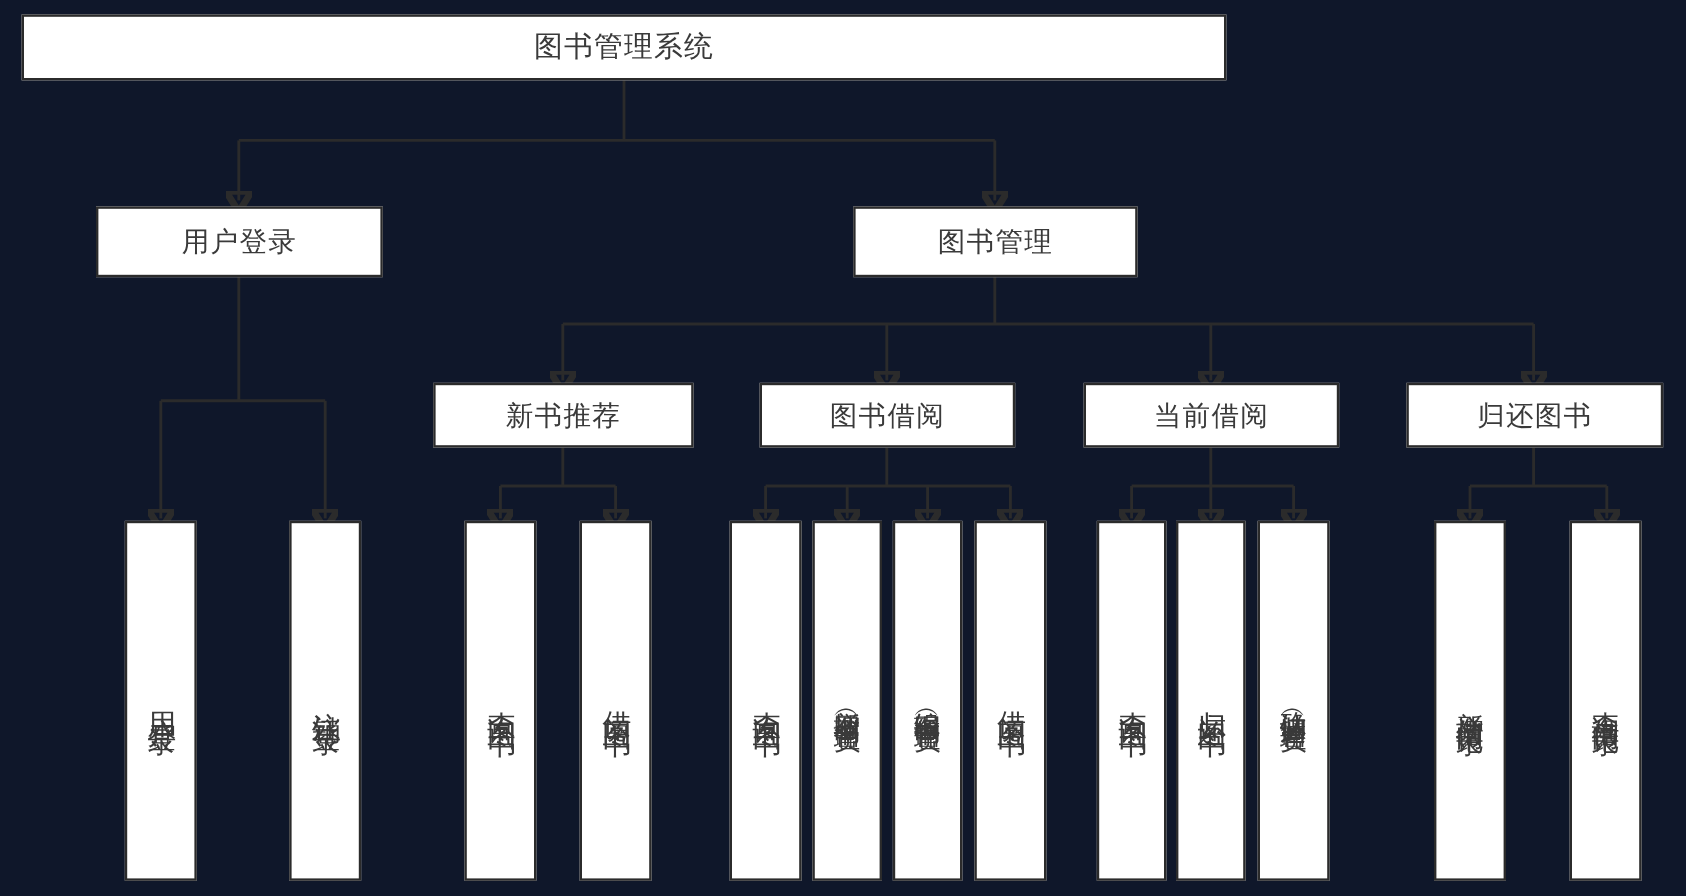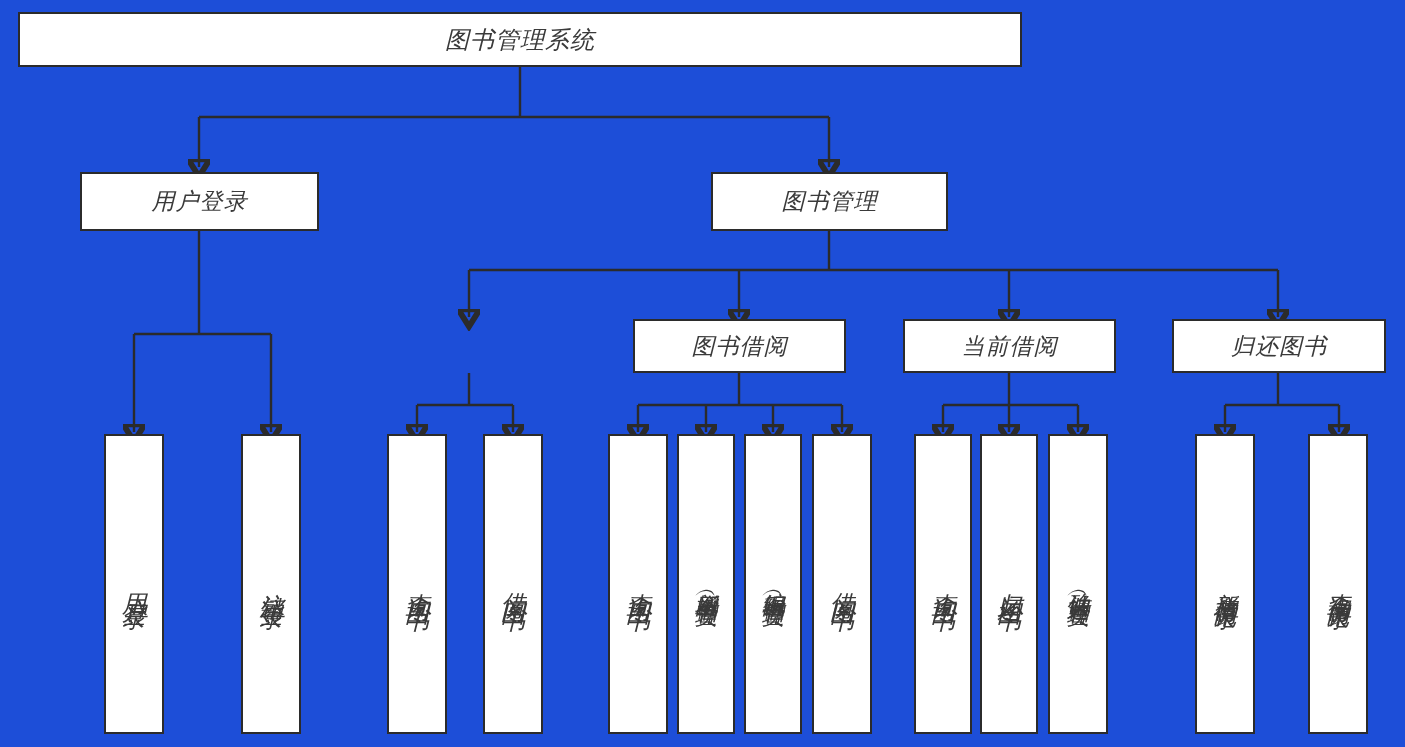--- a/index.html
+++ b/index.html
@@ -8,23 +8,22 @@
     padding: 0;
     background: #ffffff;
   }
   body {
     font-family: "Liberation Sans", "DejaVu Sans", sans-serif;
   }
   #canvas {
     position: relative;
     width: 1405px;
     height: 747px;
-    background: #1d4ed8;
+    background: #0f172a;
     overflow: hidden;
-    font-style: italic;
   }
   .node {
     position: absolute;
     box-sizing: border-box;
     border: 2px solid #2b2b2b;
     background: #ffffff;
     display: flex;
     align-items: center;
     justify-content: center;
     color: #3a3a3a;
@@ -131,20 +130,23 @@
     <span class="label">图书管理系统</span>
   </div>
 
   <div class="node horiz" style="left:80px; top:172px; width:239px; height:59px;">
     <span class="label">用户登录</span>
   </div>
   <div class="node horiz" style="left:711px; top:172px; width:237px; height:59px;">
     <span class="label">图书管理</span>
   </div>
 
+  <div class="node horiz" style="left:361px; top:319px; width:217px; height:54px;">
+    <span class="label">新书推荐</span>
+  </div>
   <div class="node horiz" style="left:903px; top:319px; width:213px; height:54px;">
     <span class="label">当前借阅</span>
   </div>
   <div class="node horiz" style="left:633px; top:319px; width:213px; height:54px;">
     <span class="label">图书借阅</span>
   </div>
   <div class="node horiz" style="left:1172px; top:319px; width:214px; height:54px;">
     <span class="label">归还图书</span>
   </div>
 

